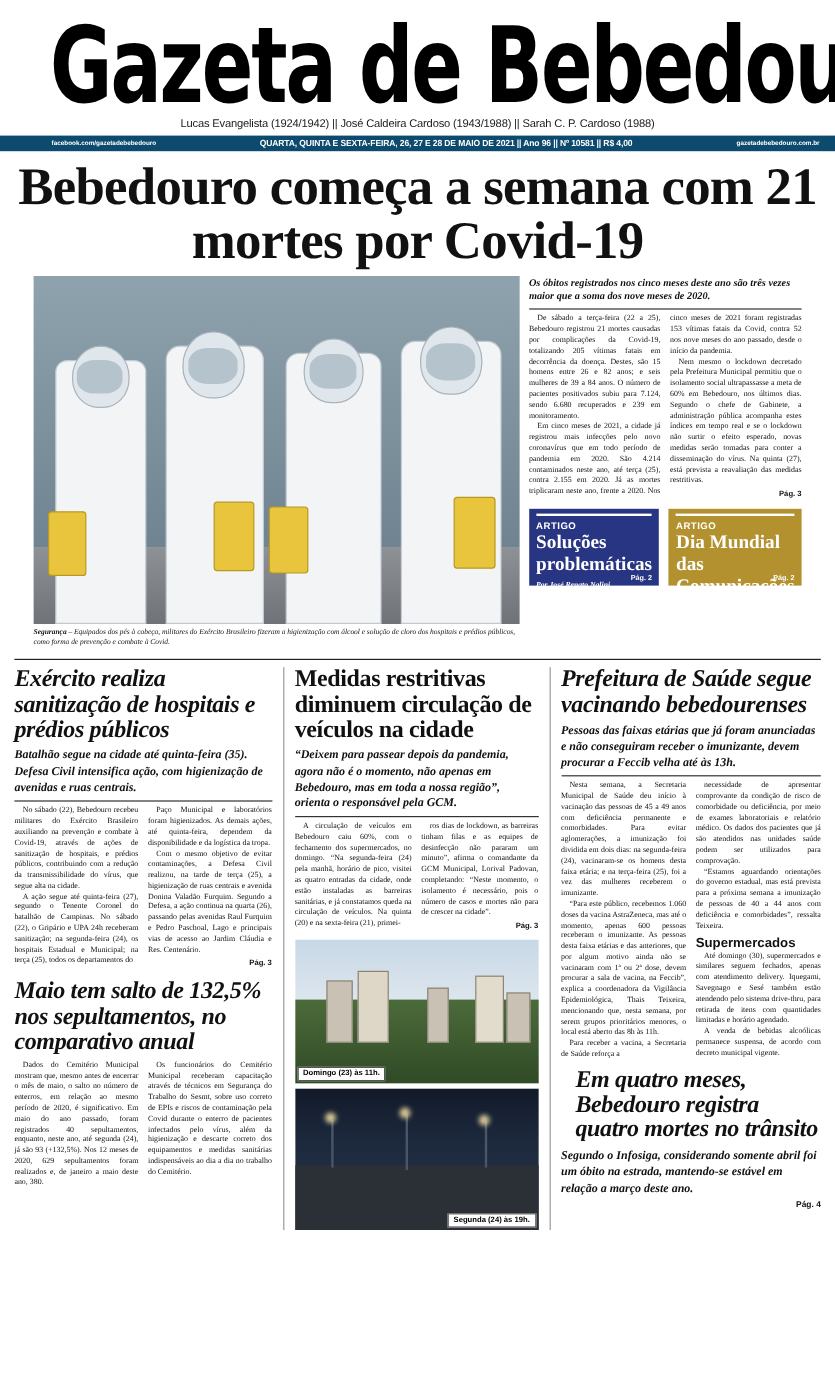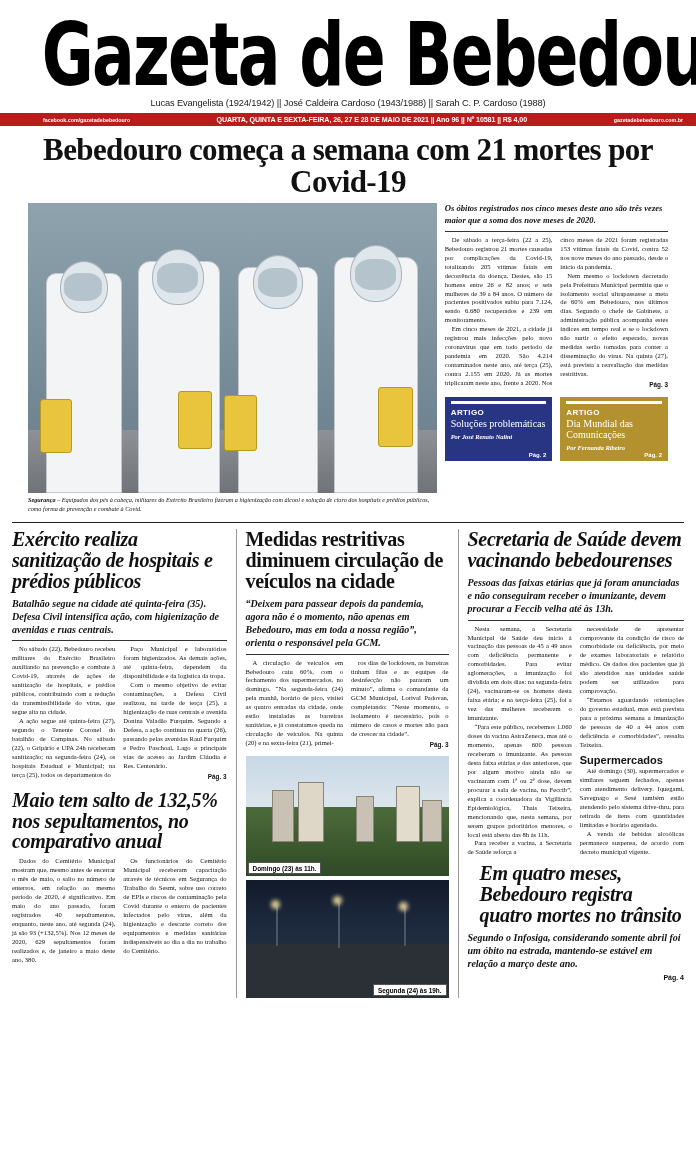--- a/index.html
+++ b/index.html
@@ -28,38 +28,38 @@
   }
   .masthead-founders{
     font-family:"Liberation Sans",sans-serif;
     font-size:9.3px;
     letter-spacing:-0.15px;
     color:#1a1a1a;
     margin-top:18px;
     margin-bottom:5px;
   }
   .redbar{
-    background:#b91c1c;
+    background:#0c4a6e;
     height:13px;
     display:flex;align-items:center;justify-content:space-between;
     padding:0 7px;
     box-sizing:border-box;
     color:#fff;
     font-family:"Liberation Sans",sans-serif;
     font-weight:bold;
   }
   .redbar .left{font-size:5.3px;letter-spacing:0px;padding-left:36px;}
   .redbar .center{font-size:7.4px;letter-spacing:-0.1px;transform:scaleX(0.96);}
   .redbar .right{font-size:5.3px;padding-right:6px;}
 
   
   .main-headline{
     font-family:"Liberation Serif",serif;
     font-weight:bold;
-    font-size:31px;
+    font-size:44px;
     line-height:1.02;
     text-align:center;
     margin:8px 14px 6px 14px;
     letter-spacing:-0.6px;
   }
 
   
   .top-row{display:flex;padding:0 28px;box-sizing:border-box;gap:8px;}
   .photo-col{width:432px;}
   .lead-col{width:236px;}
@@ -106,22 +106,22 @@
     color:#fff;position:relative;height:64px;
   }
   .artigo.blue{background:#283583;}
   .artigo.gold{background:#b3912f;}
   .artigo .rule{height:2.5px;background:#fff;margin-bottom:4px;}
   .artigo .tag{
     font-family:"Liberation Sans",sans-serif;font-weight:bold;
     font-size:8px;letter-spacing:0.4px;margin-bottom:1px;
   }
   .artigo .ttl{
-    font-family:"Liberation Serif",serif;font-weight:normal;
-    font-size:10px;line-height:1.12;
+    font-family:"Liberation Serif",serif;font-weight:bold;
+    font-size:16px;line-height:1.12;
   }
   .artigo .by{
     font-family:"Liberation Serif",serif;font-style:italic;font-weight:bold;
     font-size:6.4px;margin-top:4px;
   }
   .artigo .pg{
     font-family:"Liberation Sans",sans-serif;font-weight:bold;font-size:6px;
     text-align:right;position:absolute;right:6px;bottom:3px;
   }
 
@@ -317,21 +317,21 @@
         <div class="glow" style="left:87px;top:16px;"></div>
         <div class="lamp" style="left:158px;top:28px;height:38px;"></div>
         <div class="glow" style="left:153px;top:22px;"></div>
         <div class="photo-tag br">Segunda (24) às 19h.</div>
       </div>
     </div>
 
     <div class="vrule"></div>
 
     <div class="col right">
-      <h2 class="sec-head">Secretaria de Saúde devem vacinando bebedourenses</h2>
+      <h2 class="sec-head">Prefeitura de Saúde segue vacinando bebedourenses</h2>
       <div class="sec-sub">Pessoas das faixas etárias que já foram anunciadas e não conseguiram receber o imunizante, devem procurar a Feccib velha até às 13h.</div>
       <hr class="hr-thin">
       <div class="twocol">
         <p class="bodytext">Nesta semana, a Secretaria Municipal de Saúde deu início à vacinação das pessoas de 45 a 49 anos com deficiência permanente e comorbidades. Para evitar aglomerações, a imunização foi dividida em dois dias: na segunda-feira (24), vacinaram-se os homens desta faixa etária; e na terça-feira (25), foi a vez das mulheres receberem o imunizante.</p>
         <p class="bodytext">“Para este público, recebemos 1.060 doses da vacina AstraZeneca, mas até o momento, apenas 600 pessoas receberam o imunizante. As pessoas desta faixa etárias e das anteriores, que por algum motivo ainda não se vacinaram com 1ª ou 2ª dose, devem procurar a sala de vacina, na Feccib”, explica a coordenadora da Vigilância Epidemiológica, Thais Teixeira, mencionando que, nesta semana, por serem grupos prioritários menores, o local está aberto das 8h às 11h.</p>
         <p class="bodytext">Para receber a vacina, a Secretaria de Saúde reforça a</p>
         <p class="bodytext">necessidade de apresentar comprovante da condição de risco de comorbidade ou deficiência, por meio de exames laboratoriais e relatório médico. Os dados dos pacientes que já são atendidos nas unidades saúde podem ser utilizados para comprovação.</p>
         <p class="bodytext">“Estamos aguardando orientações do governo estadual, mas está prevista para a próxima semana a imunização de pessoas de 40 a 44 anos com deficiência e comorbidades”, ressalta Teixeira.</p>
         <h3 class="subhead">Supermercados</h3>
         <p class="bodytext">Até domingo (30), supermercados e similares seguem fechados, apenas com atendimento delivery. Iquegami, Savegnago e Sesé também estão atendendo pelo sistema drive-thru, para retirada de itens com quantidades limitadas e horário agendado.</p>

